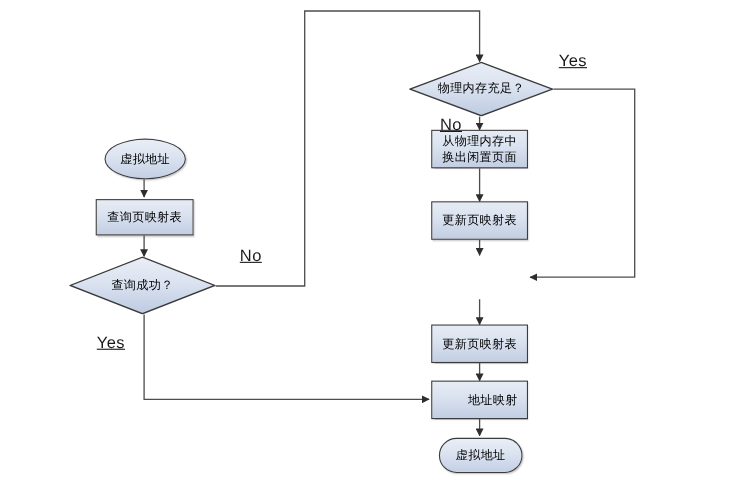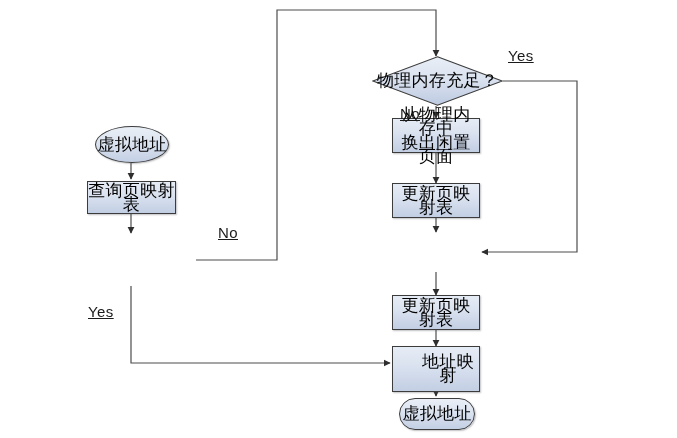--- a/index.html
+++ b/index.html
@@ -26,21 +26,21 @@
     height: 438px;
   }
   .node {
     position: absolute;
     box-sizing: border-box;
     display: flex;
     align-items: center;
     justify-content: center;
     text-align: center;
     color: #000000;
-    font-size: 17px;
+    font-size: 11px;
     line-height: 14px;
     letter-spacing: 0.3px;
     white-space: pre-line;
     z-index: 3;
   }
   .node-rect {
     border: 1px solid #3c3c3c;
     background: linear-gradient(180deg, #e6ecf5 0%, #dbe3f0 40%, #c2cee3 100%);
     box-shadow: 1px 1px 1.5px rgba(80,80,90,0.35);
   }
@@ -113,20 +113,33 @@
   </svg>
 
   <div class="node node-ellipse" style="left:95px; top:126px; width:74px; height:37px;">
     <span class="node-label">虚拟地址</span>
   </div>
 
   <div class="node node-rect" style="left:87px; top:181px; width:89px; height:33px;">
     <span class="node-label">查询页映射表</span>
   </div>
 
+  <div class="node node-diamond" style="left:63px; top:233px; width:133px; height:53px;">
+    <svg class="diamond-shape" viewBox="0 0 133 53" preserveAspectRatio="none">
+      <defs>
+        <linearGradient id="dg1" x1="0" y1="0" x2="0" y2="1">
+          <stop offset="0%" stop-color="#e9eef6"></stop>
+          <stop offset="45%" stop-color="#dbe3f0"></stop>
+          <stop offset="100%" stop-color="#bdcae1"></stop>
+        </linearGradient>
+      </defs>
+      <polygon points="66.5,0.8 132.2,26.5 66.5,52.2 0.8,26.5" fill="url(#dg1)" stroke="#3c3c3c" stroke-width="1.2"></polygon>
+    </svg>
+    <span class="node-label">查询成功？</span>
+  </div>
 
   <div class="node node-diamond" style="left:372px; top:56px; width:131px; height:50px;">
     <svg class="diamond-shape" viewBox="0 0 131 50" preserveAspectRatio="none">
       <defs>
         <linearGradient id="dg2" x1="0" y1="0" x2="0" y2="1">
           <stop offset="0%" stop-color="#e9eef6"></stop>
           <stop offset="45%" stop-color="#dbe3f0"></stop>
           <stop offset="100%" stop-color="#bdcae1"></stop>
         </linearGradient>
       </defs>
@@ -142,21 +155,21 @@
 
   <div class="node node-rect" style="left:392px; top:183px; width:88px; height:35px;">
     <span class="node-label">更新页映射表</span>
   </div>
 
 
   <div class="node node-rect" style="left:392px; top:295px; width:88px; height:35px;">
     <span class="node-label">更新页映射表</span>
   </div>
 
-  <div class="node node-rect" style="left:392px; top:346px; width:88px; height:46px;padding-left:24px;">
+  <div class="node node-rect" style="left:392px; top:346px; width:88px; height:35px;padding-left:24px;">
     <span class="node-label">地址映射</span>
   </div>
 
   <div class="node node-stadium" style="left:399px; top:398px; width:76px; height:32px;">
     <span class="node-label">虚拟地址</span>
   </div>
 
   <div class="edge-label" style="left:218px; top:224px;">No</div>
 
   <div class="edge-label" style="left:88px; top:303px;">Yes</div>

